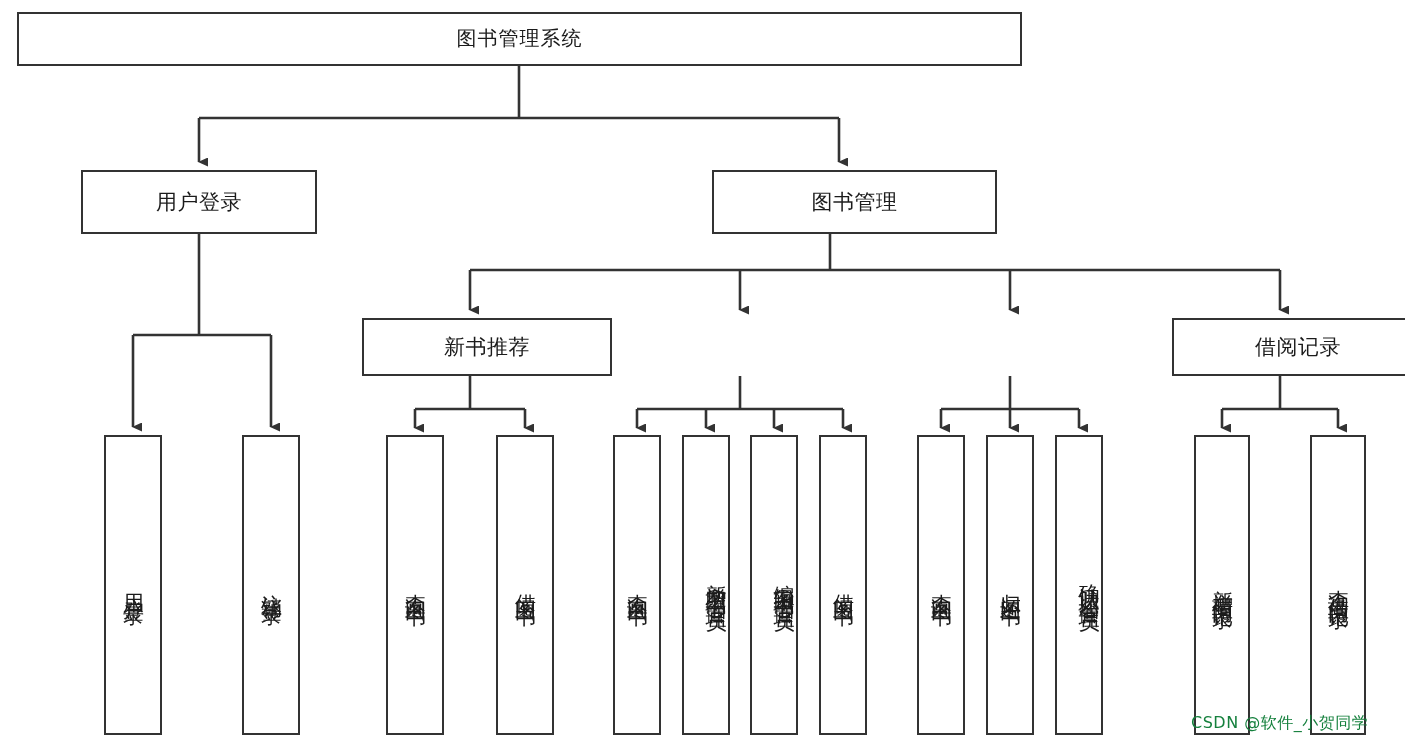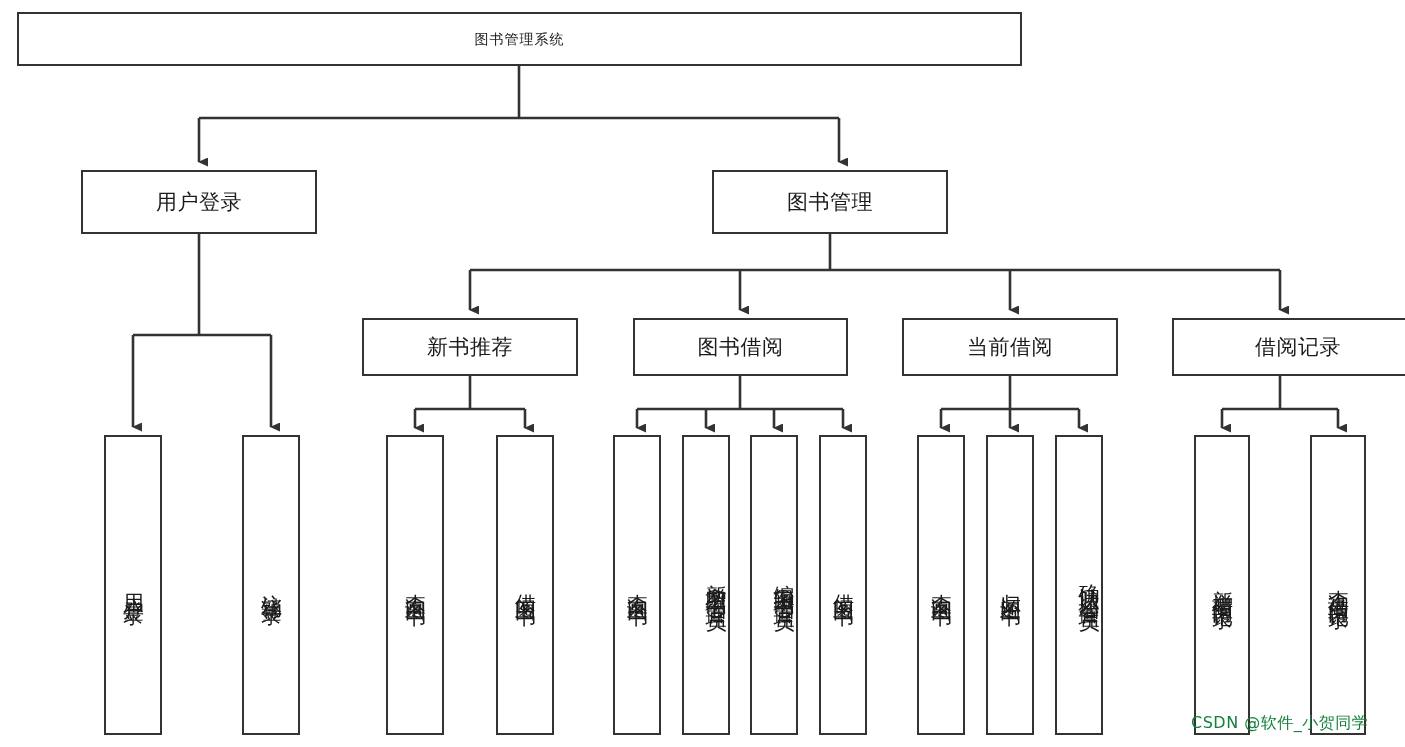--- a/index.html
+++ b/index.html
@@ -36,21 +36,21 @@
     justify-content: center;
     text-align: center;
     line-height: 1.18;
     z-index: 2;
   }
   .node-h {
     font-size: 21px;
     letter-spacing: 0.5px;
   }
   .node-root {
-    font-size: 14px;
+    font-size: 20px;
     letter-spacing: 1px;
   }
   .node-v {
     writing-mode: vertical-rl;
     text-orientation: upright;
     font-size: 21px;
     letter-spacing: 4px;
     padding: 6px 0;
     align-items: flex-start;
     justify-content: center;
@@ -121,25 +121,23 @@
       <path d="M1280,376 L1280,409"></path>
       <path d="M1222,409 L1338,409"></path>
       <path d="M1222,409 L1222,428" marker-end="url(#arrowhead)"></path>
       <path d="M1338,409 L1338,428" marker-end="url(#arrowhead)"></path>
     </g>
   </svg>
 
   <div class="node node-h node-root" style="left:17px; top:12px; width:1005px; height:54px;">图书管理系统</div>
 
   <div class="node node-h" style="left:81px; top:170px; width:236px; height:64px;">用户登录</div>
-  <div class="node node-h" style="left:712px; top:170px; width:236px; height:64px;">图书管理</div>
+  <div class="node node-h" style="left:712px; top:170px; width:285px; height:64px;">图书管理</div>
 
-  <div class="node node-h" style="left:362px; top:318px; width:216px; height:58px;">新书推荐</div>
-  <div class="node node-h" style="left:633px; top:318px; width:215px; height:58px;">图书借阅</div>
-  <div class="node node-h" style="left:902px; top:318px; width:216px; height:58px;">当前借阅</div>
+  <div class="node node-h" style="left:362px; top:318px; width:250px; height:58px;">新书推荐</div>
   <div class="node node-h" style="left:1172px; top:318px; width:252px; height:58px;">借阅记录</div>
 
   <div class="node node-v center-v" style="left:104px; top:435px; width:58px; height:300px;">用户登录</div>
   <div class="node node-v center-v" style="left:242px; top:435px; width:58px; height:300px;">注销登录</div>
 
   <div class="node node-v center-v" style="left:386px; top:435px; width:58px; height:300px;">查询图书</div>
   <div class="node node-v center-v" style="left:496px; top:435px; width:58px; height:300px;">借阅图书</div>
 
   <div class="node node-v center-v" style="left:613px; top:435px; width:48px; height:300px;">查询图书</div>
   <div class="node node-v" style="left:682px; top:435px; width:48px; height:300px;">新增图书（管理员）</div>

